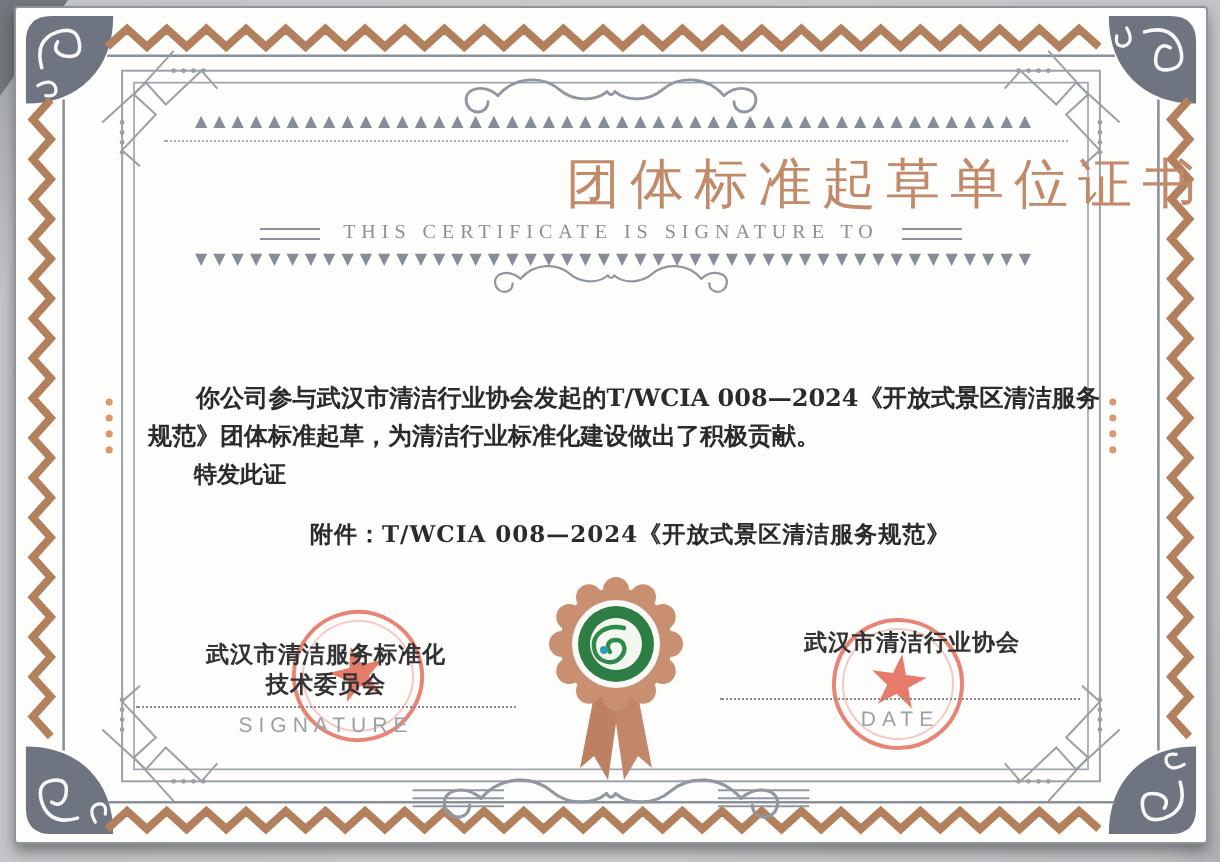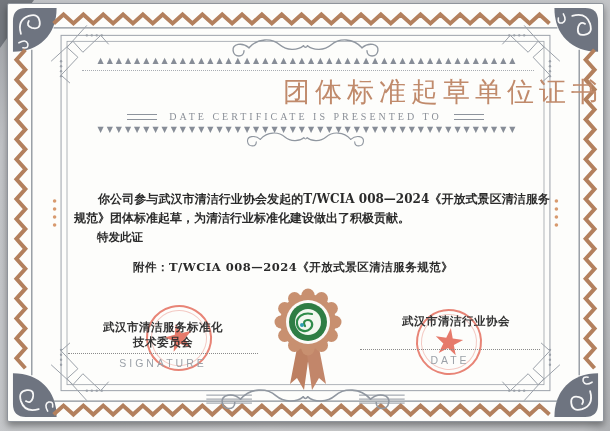--- a/index.html
+++ b/index.html
@@ -38,21 +38,21 @@
                    font-family:"Liberation Serif","DejaVu Serif",serif; }
   .dline { width:30px; height:6px; border-top:1.5px solid #8d939c; border-bottom:1.5px solid #8d939c; }
 
   .recipient { position:absolute; left:78px; top:156px; font-size:14px; font-weight:bold;
                font-style:italic; letter-spacing:2px; color:#1e1e1e; z-index:2; }
   .body-par  { position:absolute; left:66px; top:186px; width:476px;
                font-size:12px; line-height:19px; font-weight:600; color:#2b2b2b;
                text-indent:2em; text-align:justify; z-index:2; }
   .issuance  { position:absolute; left:66px; top:226px; width:476px;
                font-size:11.5px; font-weight:600; color:#2b2b2b; text-indent:2em; z-index:2; }
-  .attachment{ position:absolute; left:93px; top:256px; font-size:11.5px; font-weight:bold;
+  .attachment{ position:absolute; left:115px; top:256px; font-size:11.5px; font-weight:bold;
                color:#2b2b2b; letter-spacing:.5px; z-index:2;padding-left:32px; }
 
   .sig-org   { position:absolute; width:240px; text-align:center; font-size:11.5px;
                font-weight:bold; color:#333; letter-spacing:.5px; z-index:2; }
   .dotsep    { position:absolute; height:0; border-top:1.5px dotted #8b8b8b; z-index:2; }
   .sig-label { position:absolute; text-align:center; font-size:10.5px; letter-spacing:3px;
                color:#9ba1a8; font-family:"Liberation Sans","DejaVu Sans",sans-serif; z-index:2; }
 
   .seal { position:absolute; width:66px; height:66px; border-radius:50%;
           border:2.5px solid rgba(223,84,66,.72); z-index:1;
@@ -190,21 +190,21 @@
         <line x1="354" y1="401" x2="400" y2="401" stroke="#9097a0" stroke-width="1"></line>
       </svg>
 
     <div class="tri tri-up">▲▲▲▲▲▲▲▲▲▲▲▲▲▲▲▲▲▲▲▲▲▲▲▲▲▲▲▲▲▲▲▲▲▲▲▲▲▲▲▲▲▲▲▲▲▲</div>
     <div class="dotted-rule"></div>
 
     <h1 class="title">团体标准起草单位证书</h1>
 
     <div class="subtitle-row">
       <span class="dline"></span>
-      <span class="subtitle-text">DATE CERTIFICATE IS PRESENTED TO</span>
+      <span class="subtitle-text">THIS CERTIFICATE IS SIGNATURE TO</span>
       <span class="dline"></span>
     </div>
 
     <div class="tri tri-down">▼▼▼▼▼▼▼▼▼▼▼▼▼▼▼▼▼▼▼▼▼▼▼▼▼▼▼▼▼▼▼▼▼▼▼▼▼▼▼▼▼▼▼▼▼▼</div>
 
 
     <p class="body-par">你公司参与武汉市清洁行业协会发起的T/WCIA 008—2024《开放式景区清洁服务规范》团体标准起草，为清洁行业标准化建设做出了积极贡献。</p>
     <div class="issuance">特发此证</div>
     <div class="attachment">附件：T/WCIA 008—2024《开放式景区清洁服务规范》</div>
 

